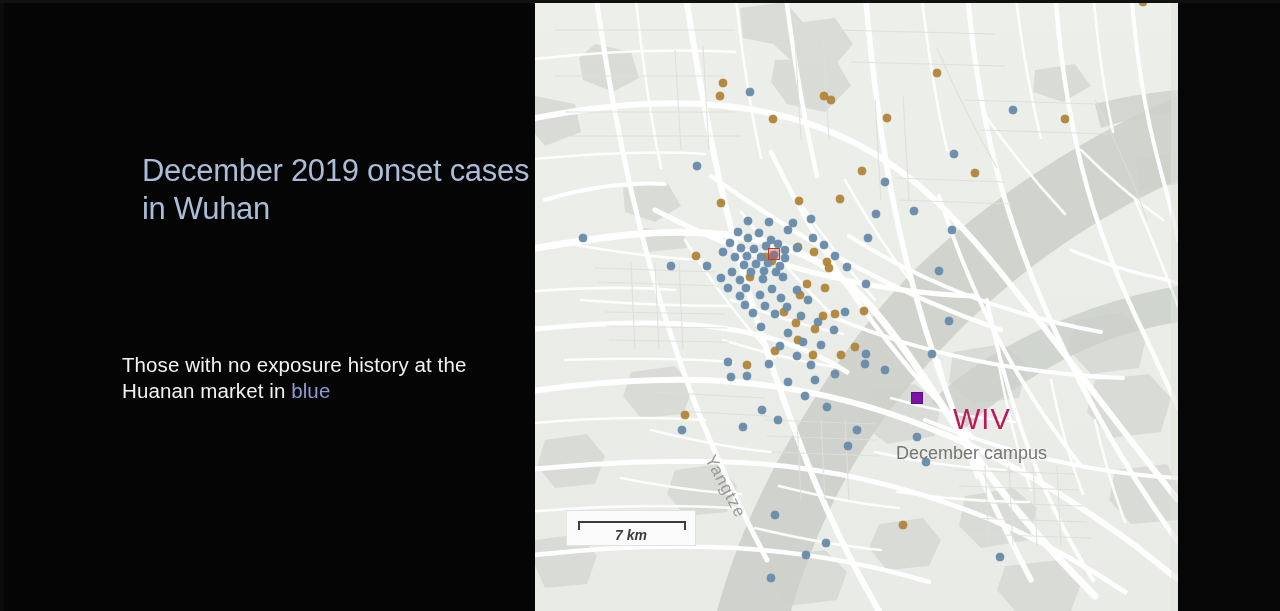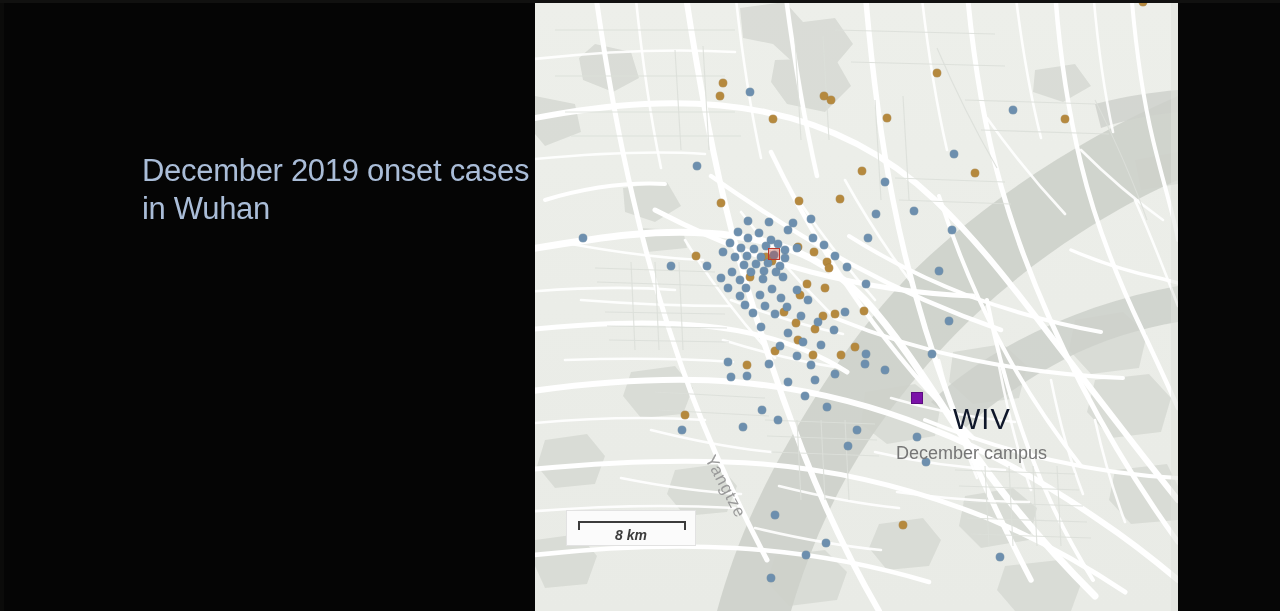--- a/index.html
+++ b/index.html
@@ -33,21 +33,21 @@
   .dot.blue{background:#6d8fae;box-shadow:0 0 0 0.5px rgba(90,120,145,.55);}
   .dot.orange{background:#b5893e;box-shadow:0 0 0 0.5px rgba(150,110,50,.55);}
 
   
   #market-marker{position:absolute;border:1.6px solid #c0392b;background:rgba(200,70,55,.35);}
   #wiv-marker{position:absolute;background:#7b12a8;border:1px solid #5c0c80;}
 
   
   .map-label{position:absolute;color:#6f6f6f;white-space:nowrap;}
   #lbl-huanan{left:100px;top:160px;font-size:25px;line-height:31px;color:#6b6b6b;}
-  #lbl-wiv{left:418px;top:403px;font-size:29px;color:#0f172a;letter-spacing:1px;}
+  #lbl-wiv{left:418px;top:403px;font-size:29px;color:#be185d;letter-spacing:1px;}
   #lbl-wiv-sub{left:361px;top:443px;font-size:18px;color:#767676;}
   #lbl-yangtze{left:183px;top:452px;font-size:17px;color:#9a9a9a;
                transform:rotate(62deg);transform-origin:left top;letter-spacing:1px;}
 
   
   #scalebar{position:absolute;left:31px;top:510px;width:128px;height:34px;
             background:#fbfbfb;border:1px solid #e2e2e2;}
   #scalebar-line{position:absolute;left:11px;top:10px;width:104px;height:7px;
                  border-left:2px solid #3c3c3c;border-right:2px solid #3c3c3c;
                  border-top:2px solid #3c3c3c;}
@@ -61,20 +61,23 @@
 </style>
 </head>
 <body>
 
 <div id="slide">
 
   <div id="text-panel">
     <div id="title">December 2019 onset cases in Wuhan</div>
 
 
+    <div id="para2" class="body-para">
+      <span>Those with no exposure history at the Huanan market in </span><span class="kw-blue">blue</span>
+    </div>
   </div>
 
   <div id="map-panel">
 
     <svg id="map-svg" viewBox="0 0 643 611" preserveAspectRatio="none">
       <defs>
         <linearGradient id="landfade" x1="0" y1="0" x2="0" y2="1">
           <stop offset="0%" stop-color="#edefea"></stop>
           <stop offset="100%" stop-color="#e9ebe6"></stop>
         </linearGradient>
@@ -379,20 +382,20 @@
 
     <div id="market-marker" style="left: 233px; top: 248px; width: 10px; height: 10px; border-color: rgb(192, 57, 43);"></div>
     <div id="wiv-marker" style="left: 376px; top: 392px; width: 10px; height: 10px; background: rgb(123, 18, 168);"></div>
 
     <div id="lbl-wiv" class="map-label">WIV</div>
     <div id="lbl-wiv-sub" class="map-label">December campus</div>
     <div id="lbl-yangtze" class="map-label">Yangtze</div>
 
     <div id="scalebar">
       <div id="scalebar-line"></div>
-      <div id="scalebar-label">8 km</div>
+      <div id="scalebar-label">7 km</div>
     </div>
   </div>
 
   <div id="map-right-edge"></div>
   <div class="edge" id="edge-left"></div>
   <div class="edge" id="edge-top"></div>
 </div>
 
 </body></html>

